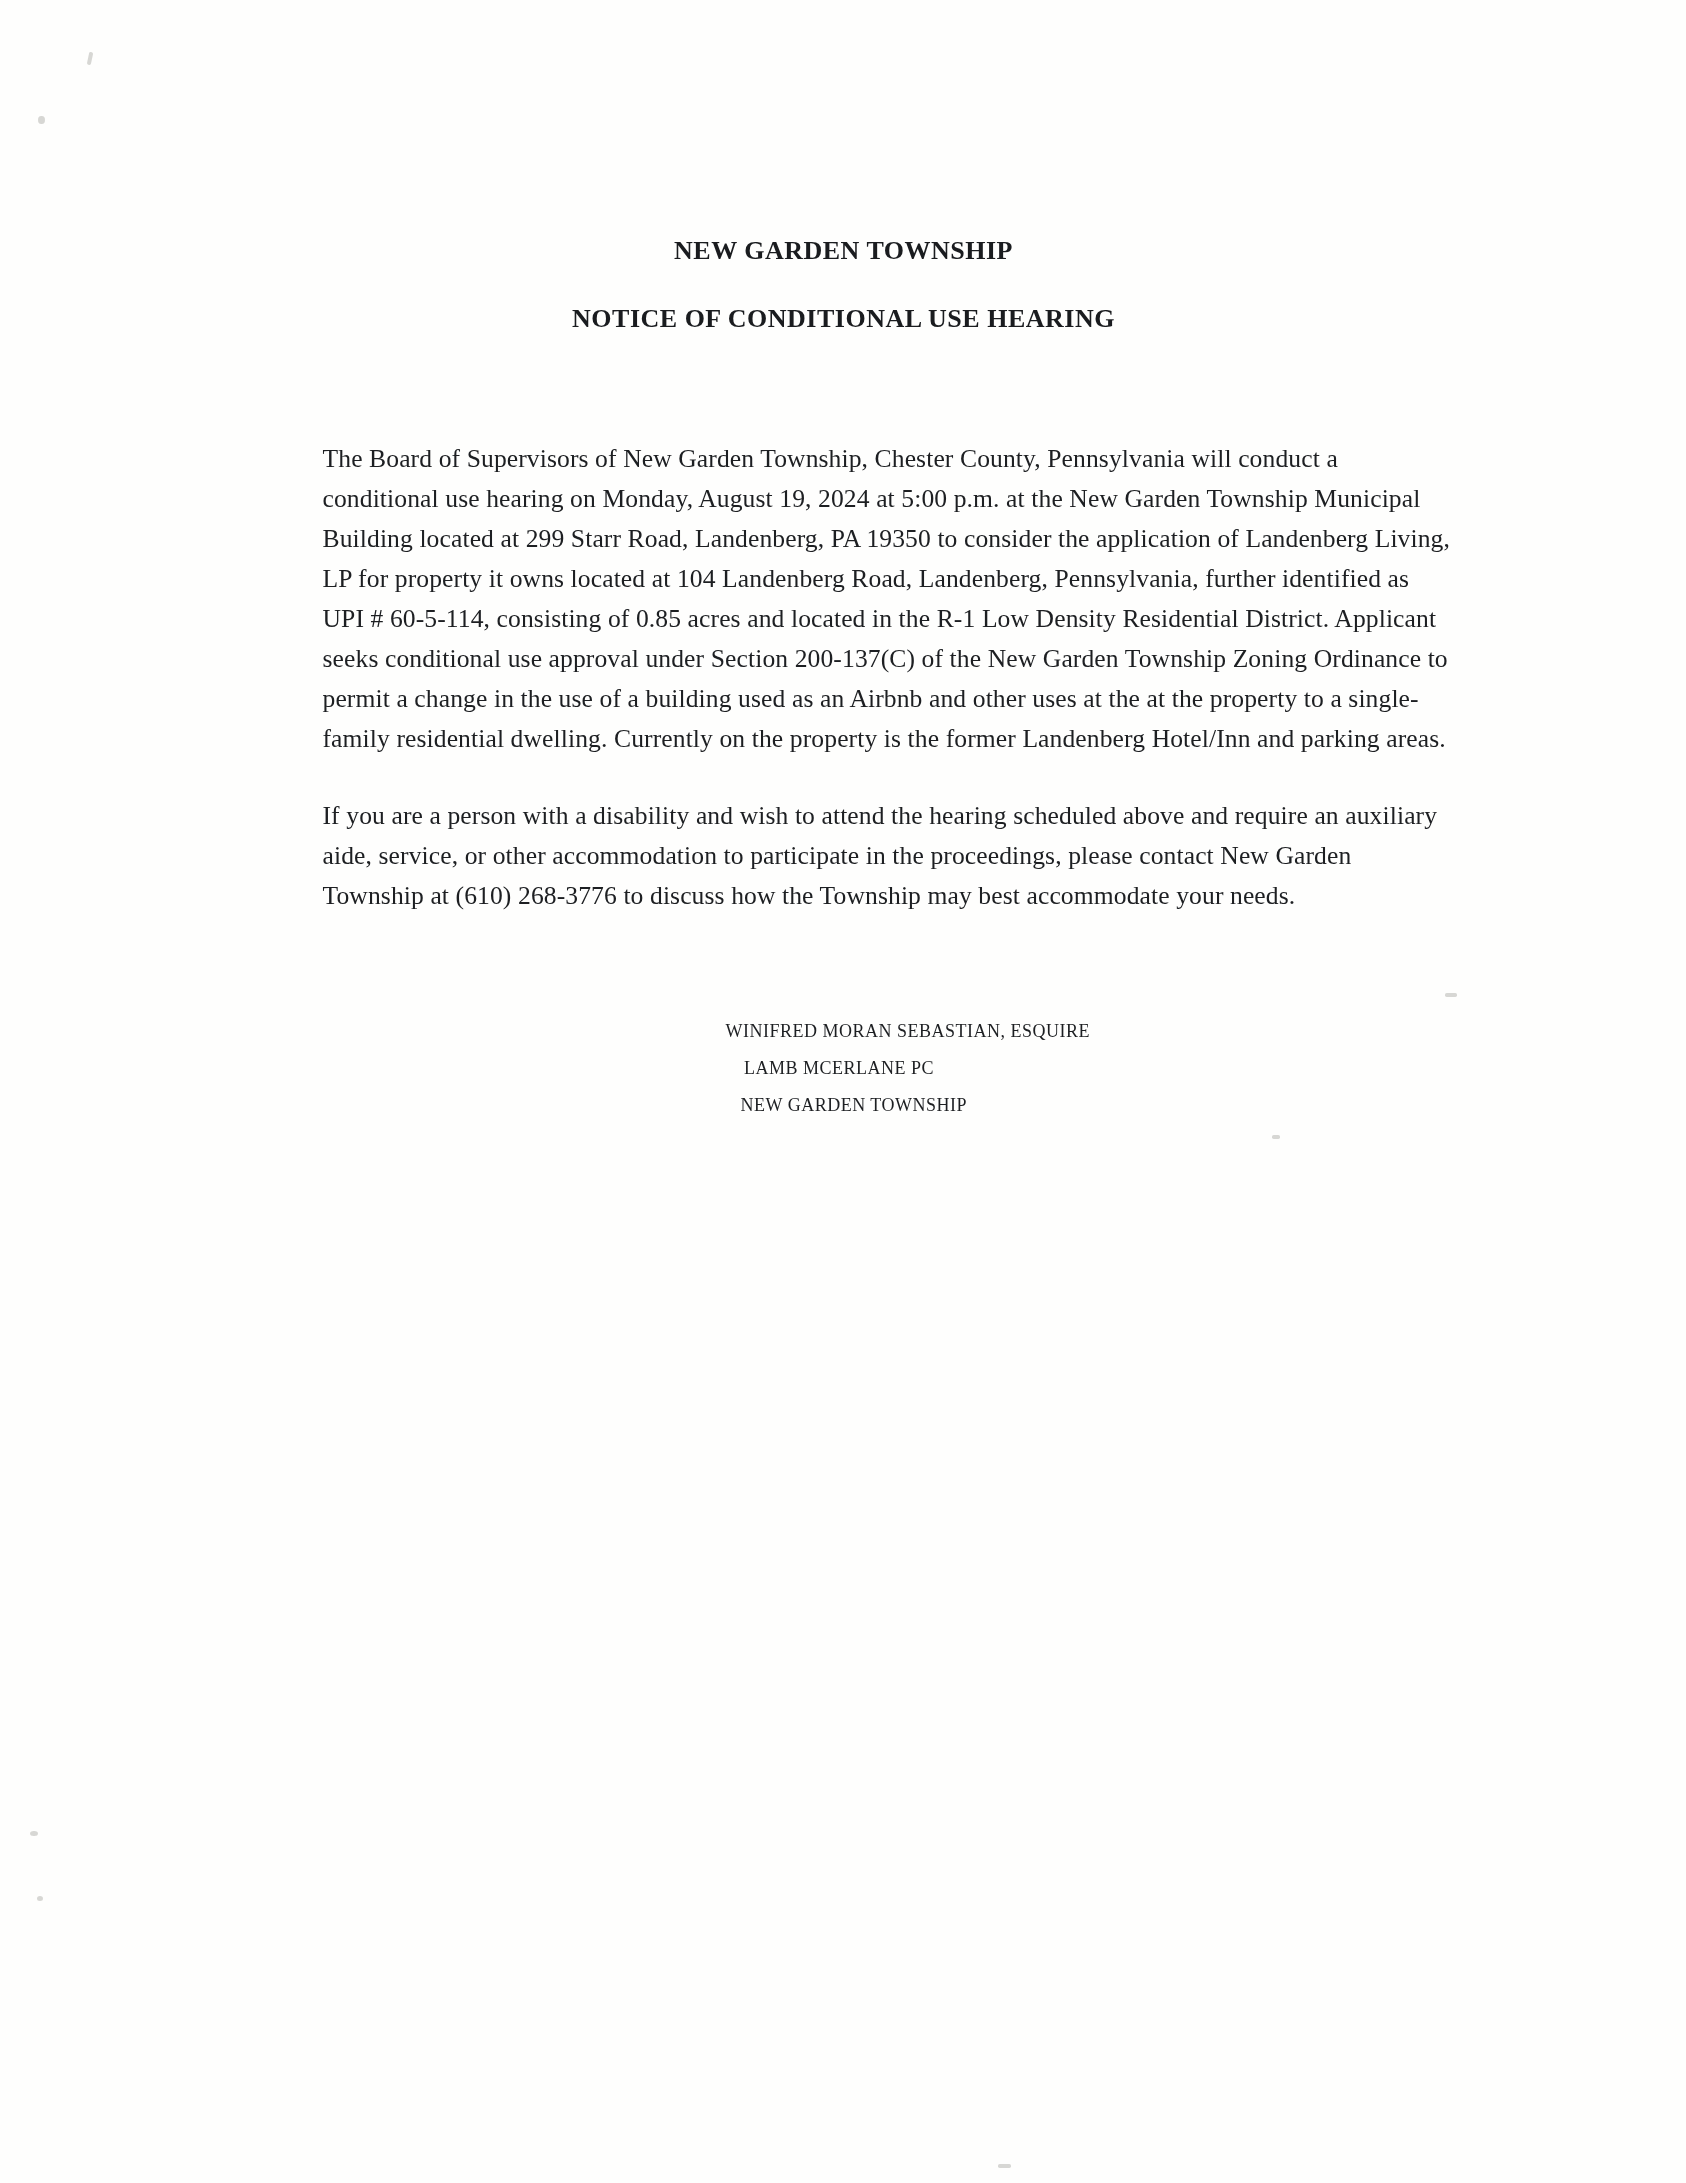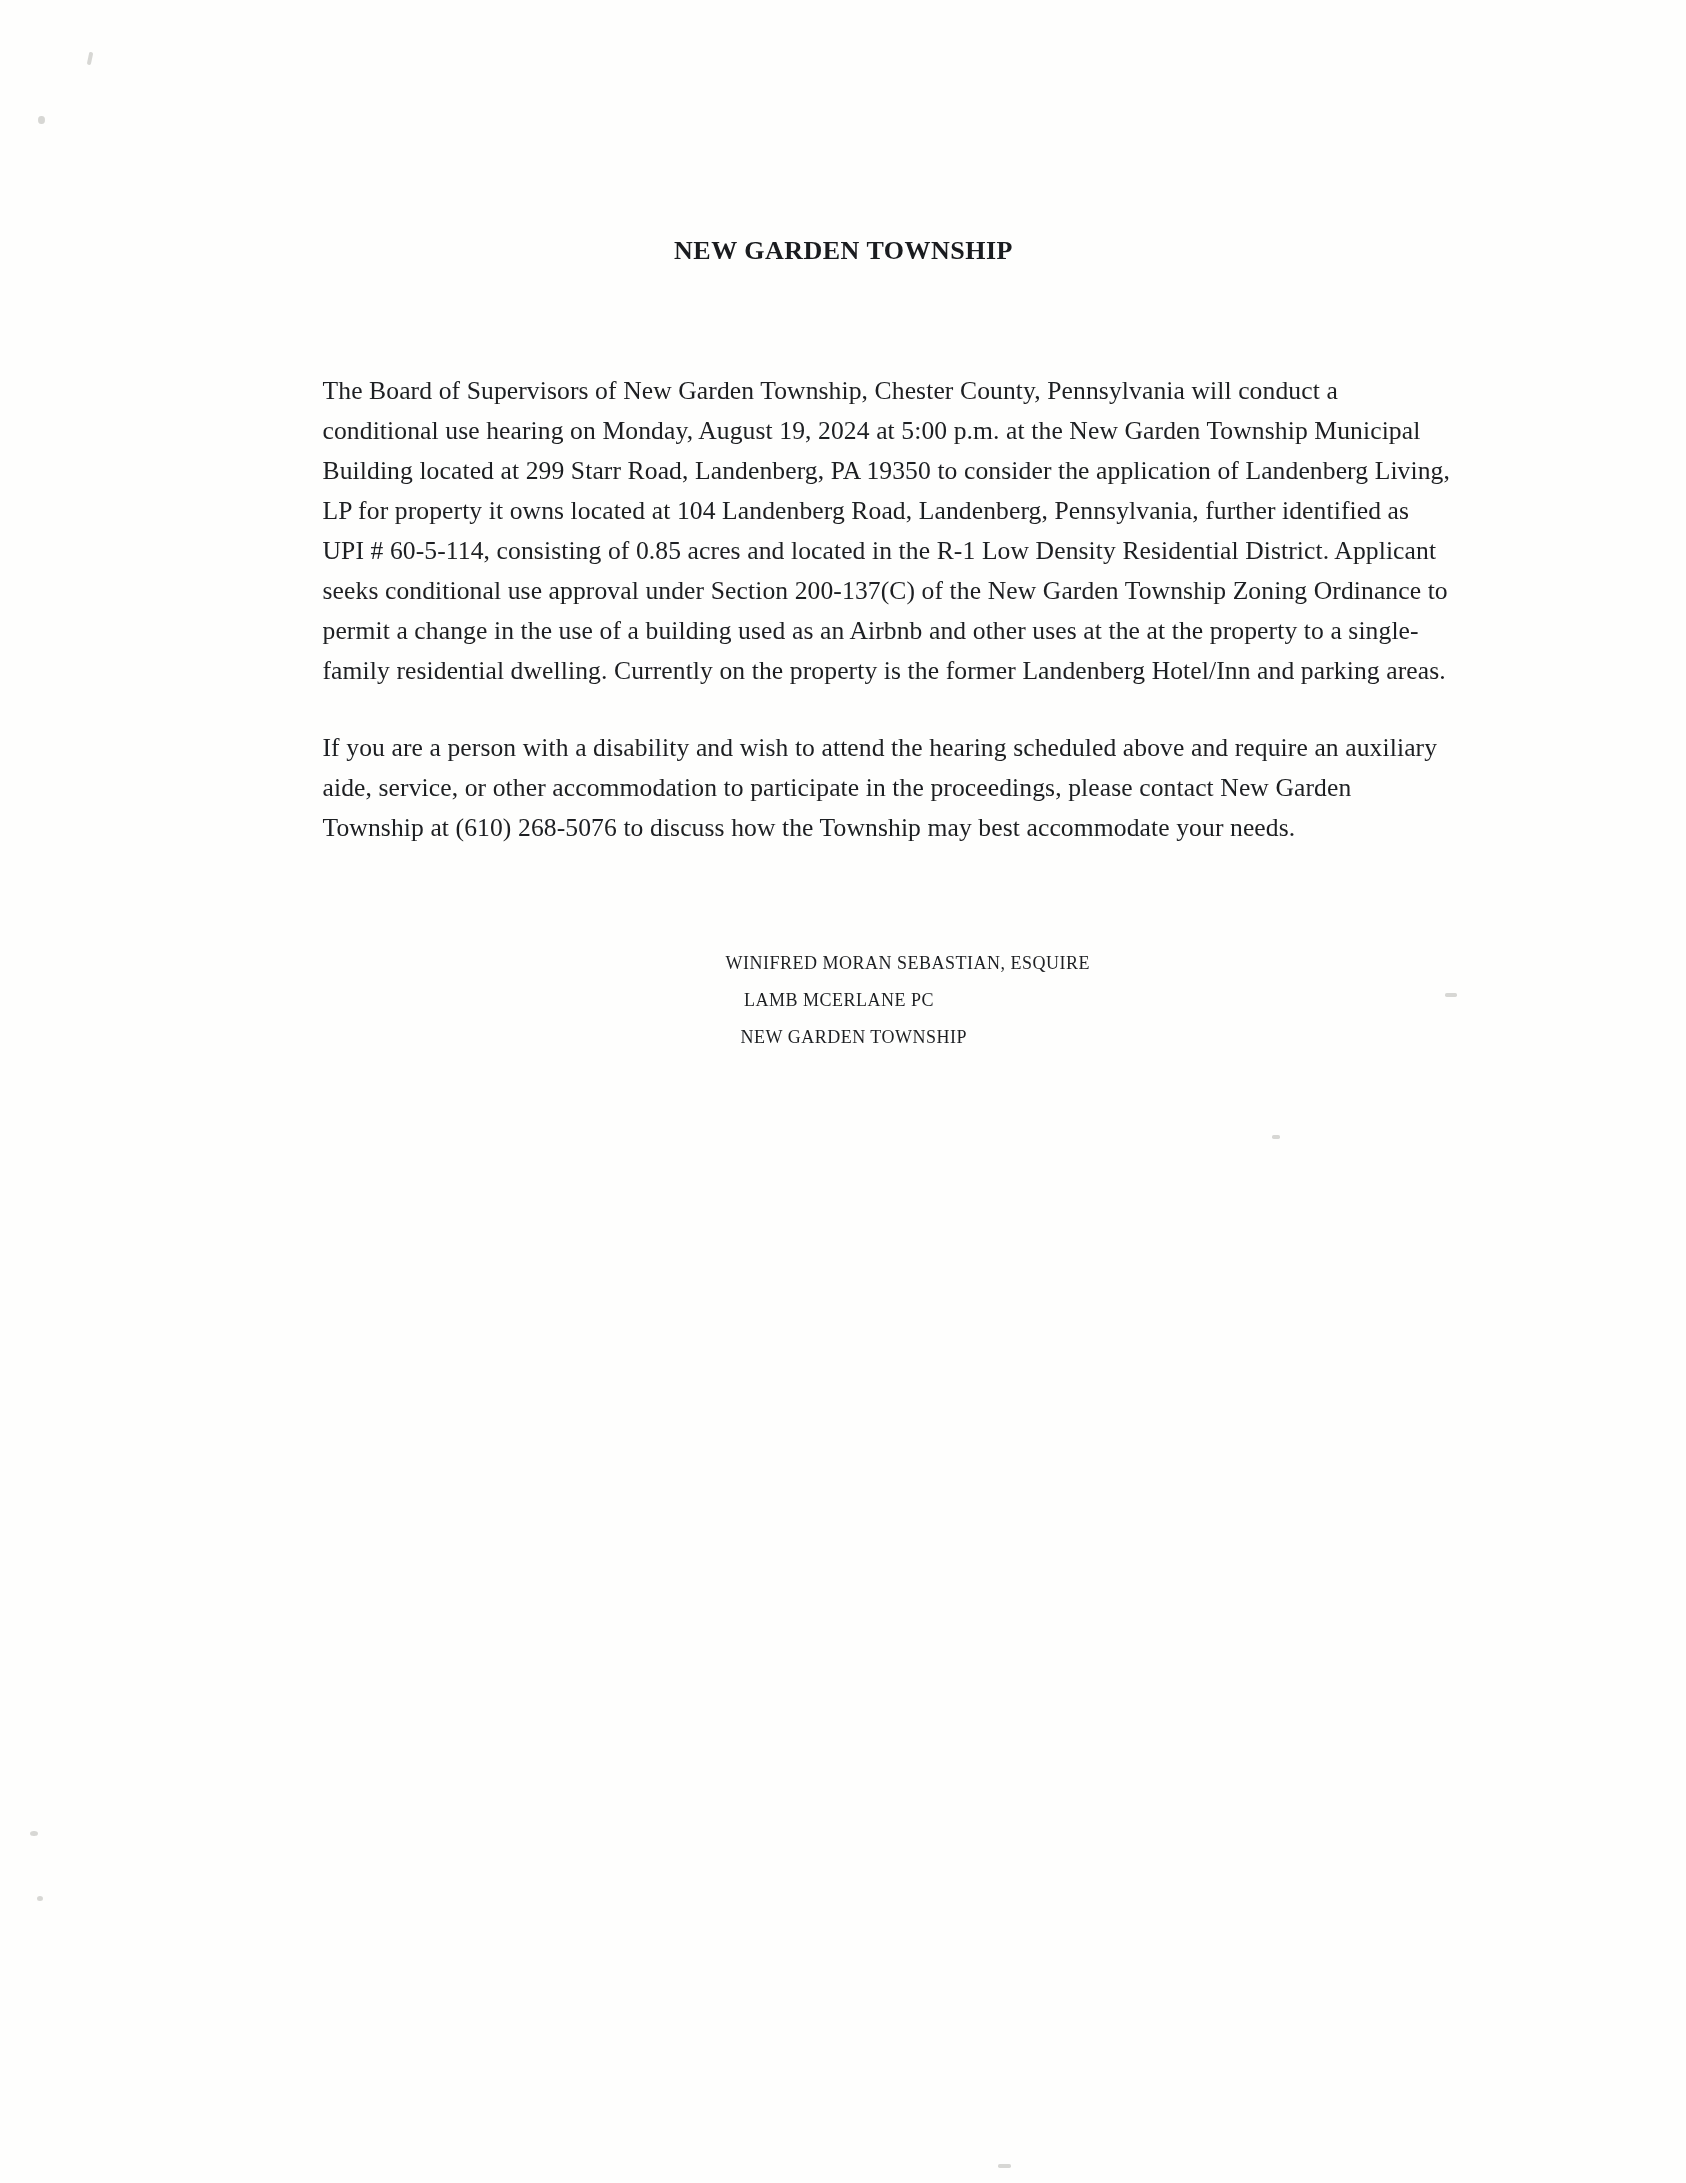--- a/index.html
+++ b/index.html
@@ -104,26 +104,27 @@
   <span class="scan-speck" style="left:1445px; top:993px; width:11.8px; height:4.2px; border-radius:1.7px;"></span>
   <span class="scan-speck" style="left:1272px; top:1135px; width:8.4px; height:4.2px; border-radius:1.7px;"></span>
   <span class="scan-speck" style="left:30px; top:1831px; width:7.6px; height:5px;"></span>
   <span class="scan-speck" style="left:37px; top:1896px; width:5.9px; height:5px;"></span>
   <span class="scan-speck" style="left:998px; top:2164px; width:13.4px; height:4.2px; border-radius:1.7px;"></span>
 
   <div class="doc-body">
 
     <div class="title-block">
       <div class="doc-title">NEW GARDEN TOWNSHIP</div>
+      <div class="doc-subtitle">NOTICE OF CONDITIONAL USE HEARING</div>
     </div>
 
     <div class="body-wrap">
       <p class="para para-1">The Board of Supervisors of New Garden Township, Chester County, Pennsylvania will conduct a conditional use hearing on Monday, August 19, 2024 at 5:00 p.m. at the New Garden Township Municipal Building located at 299 Starr Road, Landenberg, PA  19350 to consider the application of Landenberg Living, LP for property it owns located at 104 Landenberg Road, Landenberg, Pennsylvania, further identified as UPI # 60-5-114, consisting of 0.85 acres and located in the R-1 Low Density Residential District.  Applicant seeks conditional use approval under Section 200-137(C) of the New Garden Township Zoning Ordinance to permit a change in the use of a building used as an Airbnb and other uses at the at the property to a single-family residential dwelling.  Currently on the property is the former Landenberg Hotel/Inn and parking areas.</p>
 
-      <p class="para para-2">If you are a person with a disability and wish to attend the hearing scheduled above and require an auxiliary aide, service, or other accommodation to participate in the proceedings, please contact New Garden Township at (610) 268-5076 to discuss how the Township may best accommodate your needs.</p>
+      <p class="para para-2">If you are a person with a disability and wish to attend the hearing scheduled above and require an auxiliary aide, service, or other accommodation to participate in the proceedings, please contact New Garden Township at (610) 268-3776 to discuss how the Township may best accommodate your needs.</p>
 
       <div class="signature-block">
         <div class="sig-line">WINIFRED MORAN SEBASTIAN, ESQUIRE</div>
         <div class="sig-line indent-1">LAMB MCERLANE PC</div>
         <div class="sig-line indent-3">NEW GARDEN TOWNSHIP</div>
       </div>
     </div>
 
   </div>
 </div>

